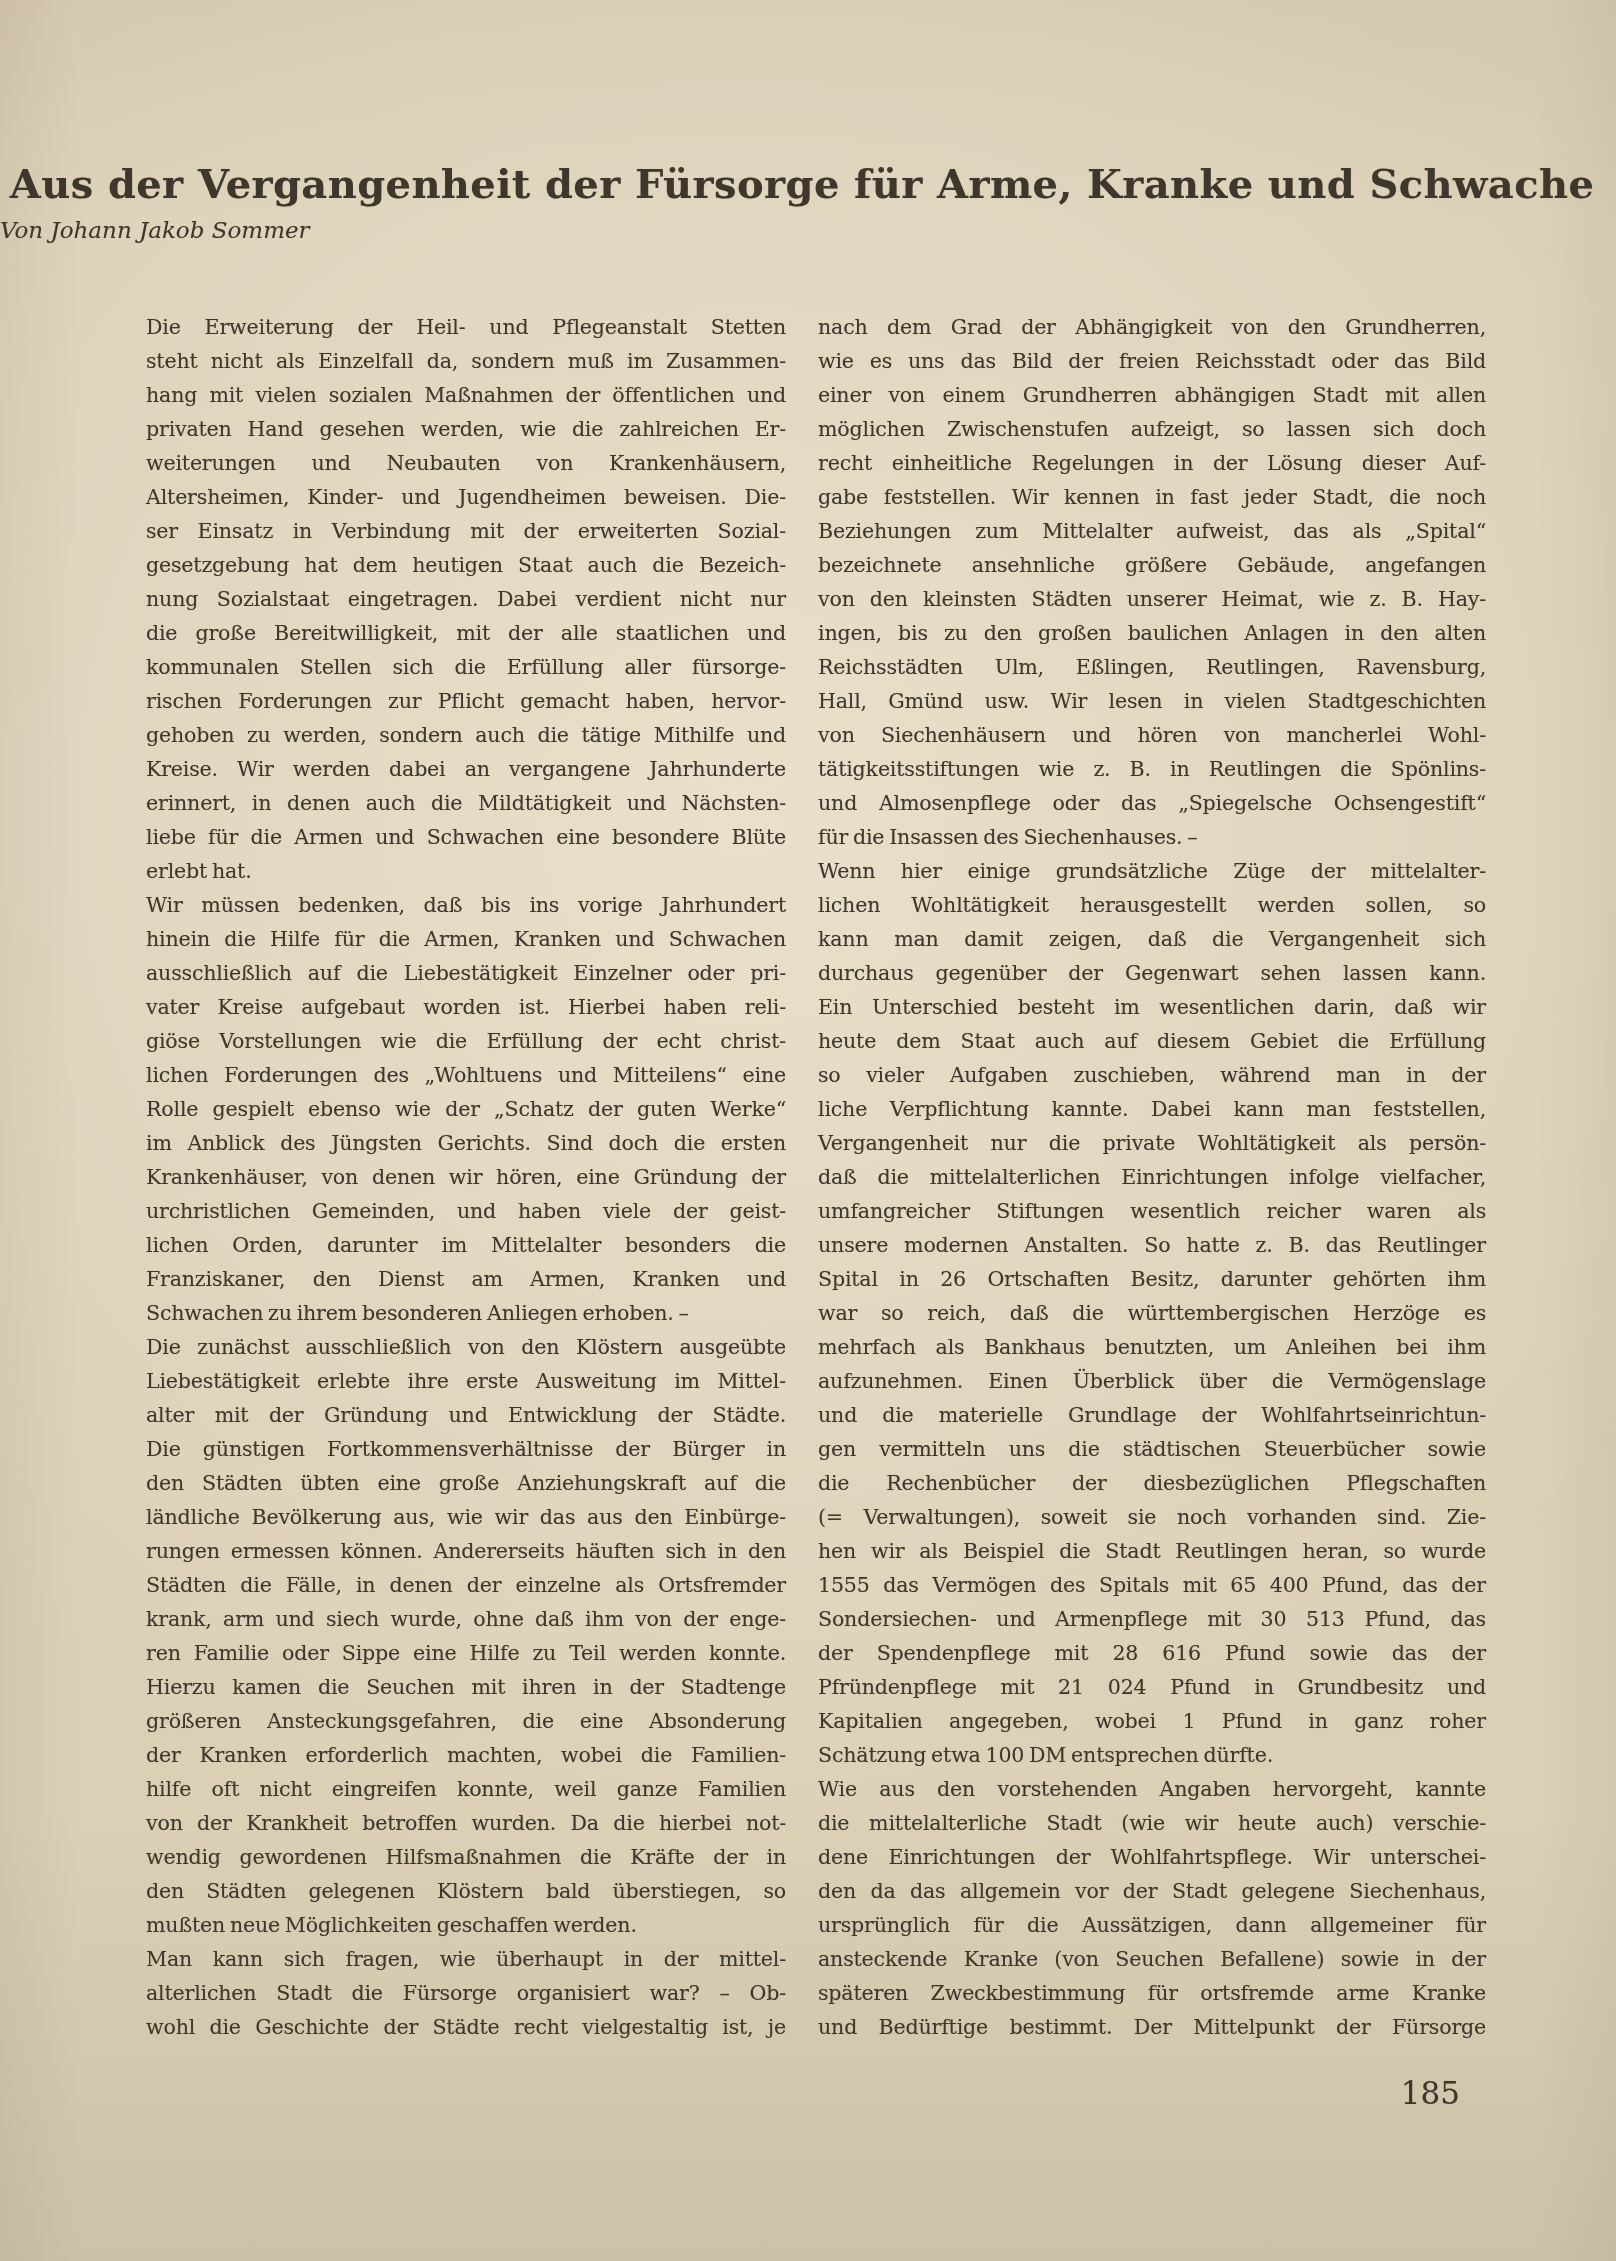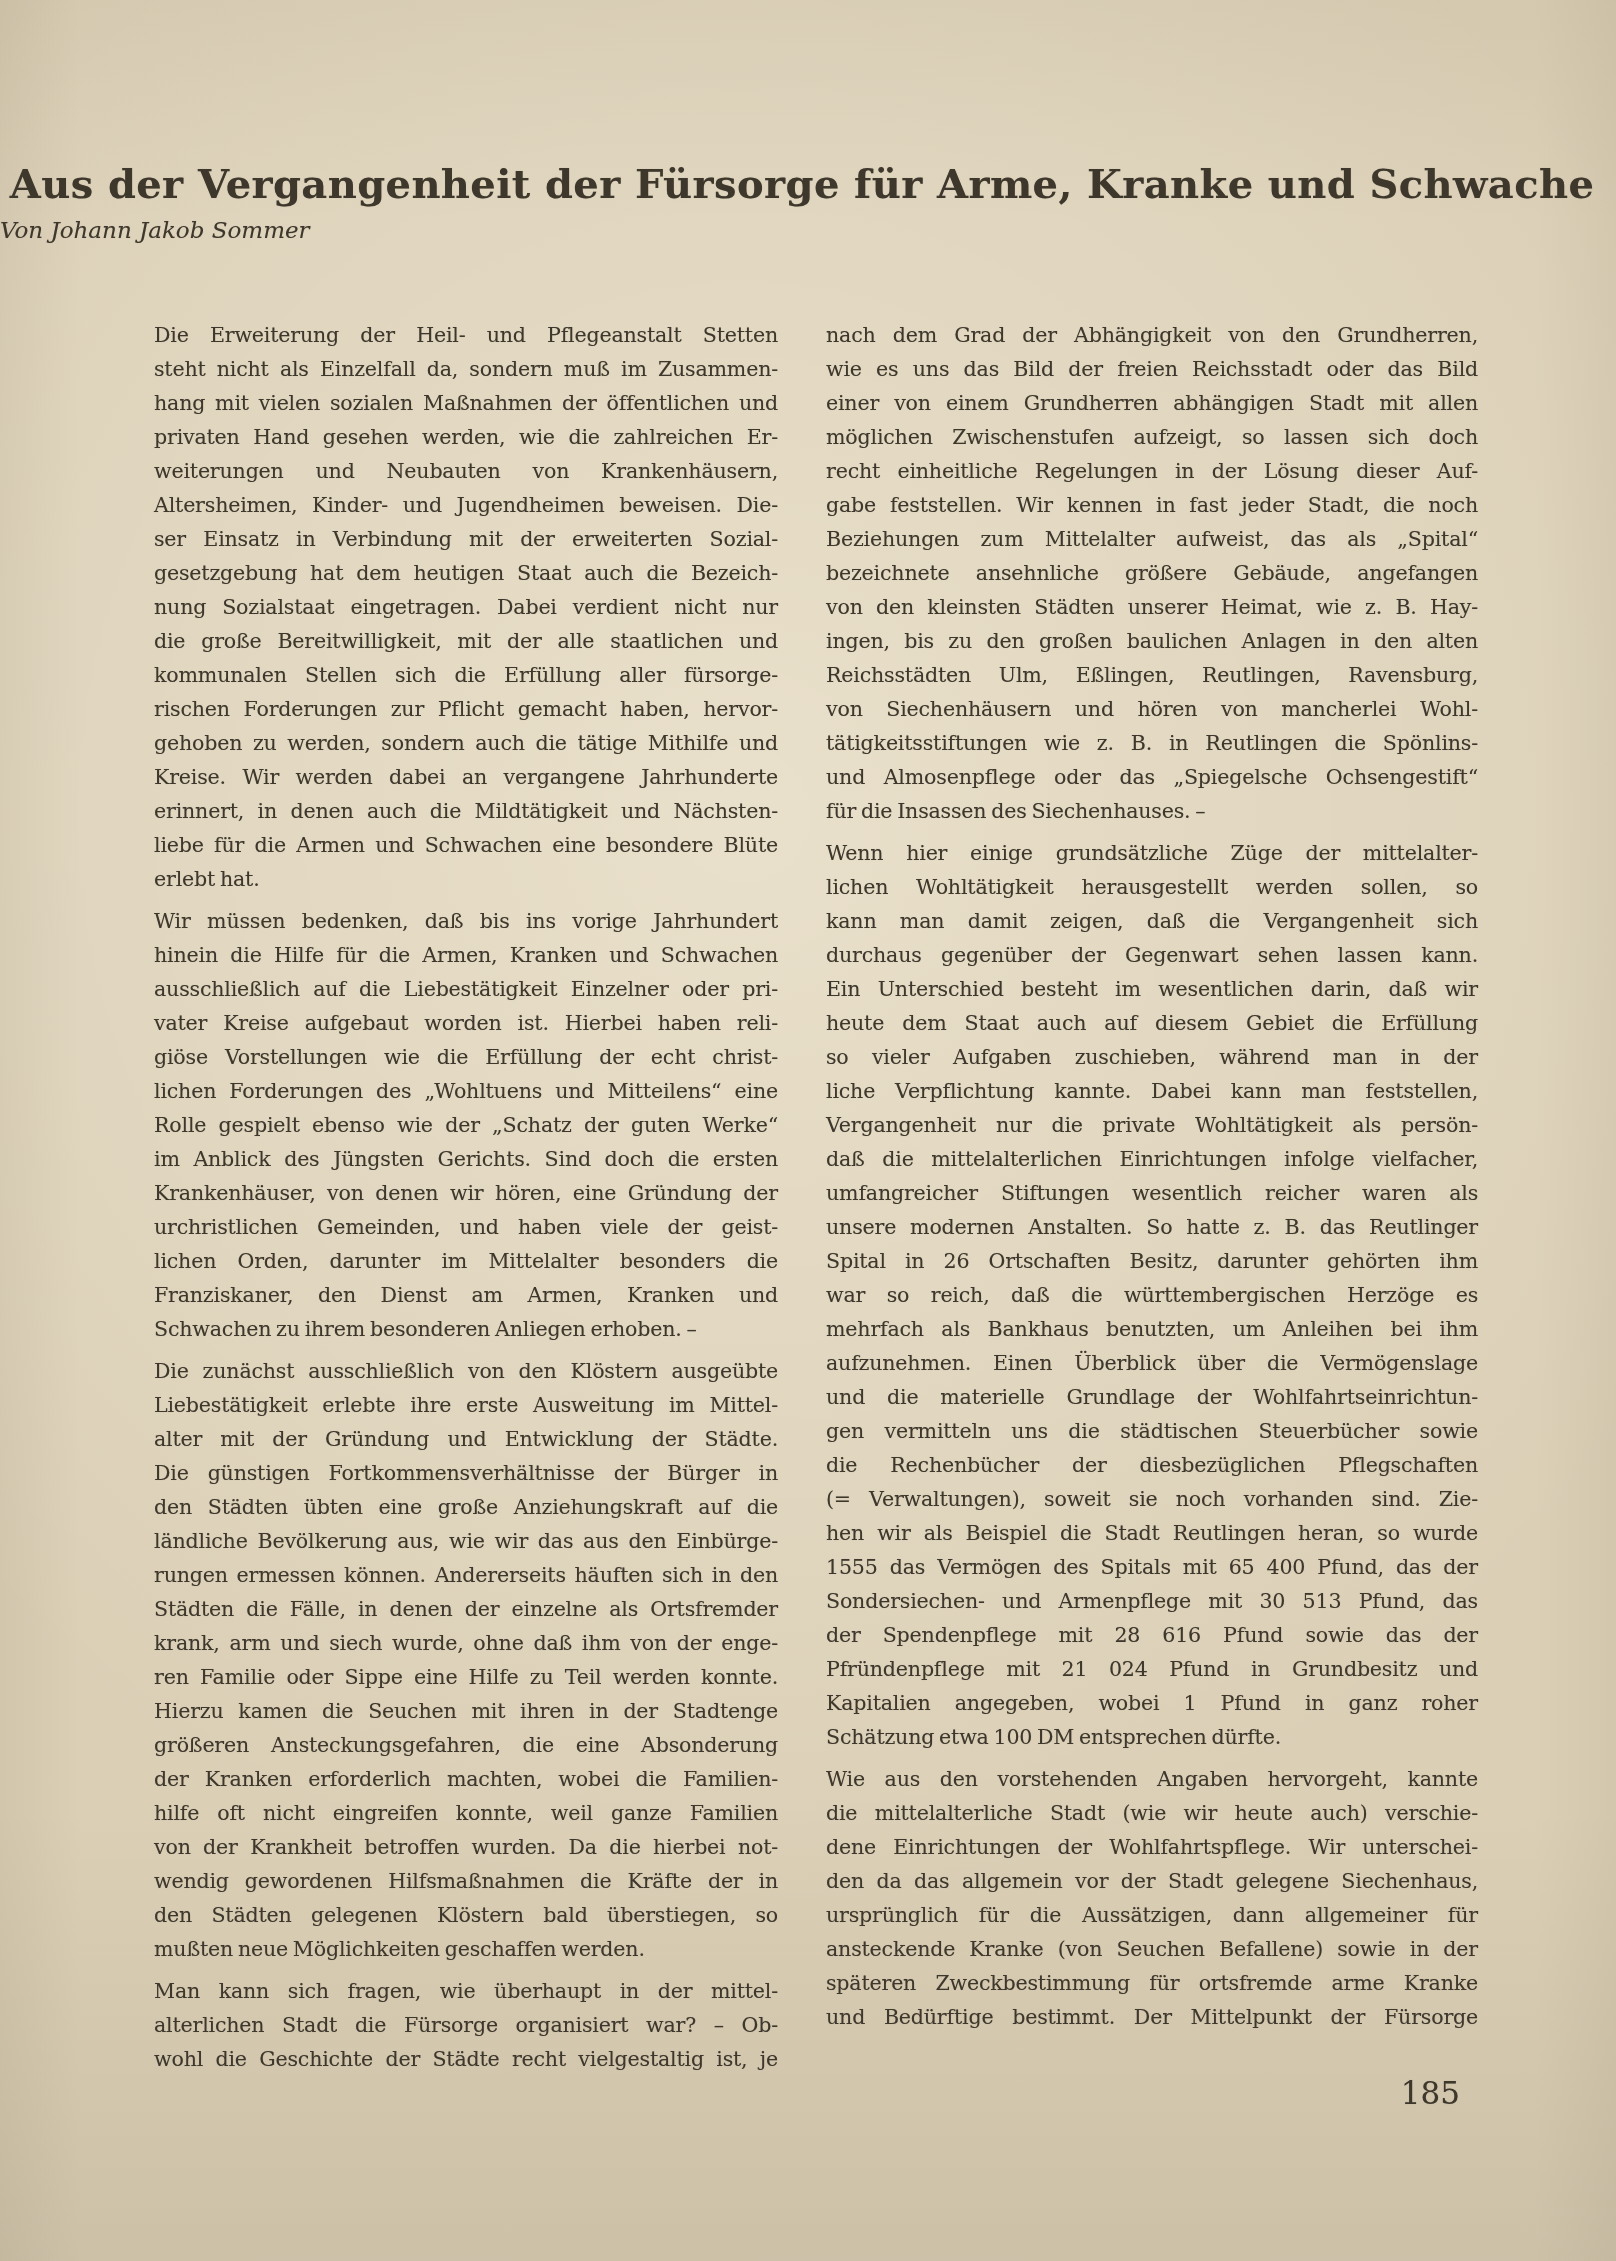--- a/index.html
+++ b/index.html
@@ -44,21 +44,21 @@
     position: absolute;
     top: 310px;
     left: 146px;
     display: flex;
     gap: 32px;
     align-items: flex-start;
   }
   .column { display: block; }
   .column.left  { width: 640px; }
   .column.right { width: 668px; }
-  .paragraph { margin: 8px; padding: 0; }
+  .paragraph { margin: 0; padding: 0; }
   .line {
     font-size: 20.6px;
     line-height: 34px;
     height: 34px;
     letter-spacing: -0.2px;
     word-spacing: -1.5px;
     text-align: justify;
     text-align-last: justify;
     white-space: normal;
     overflow: visible;
@@ -151,20 +151,21 @@
         <div class="line">wie es uns das Bild der freien Reichsstadt oder das Bild</div>
         <div class="line">einer von einem Grundherren abhängigen Stadt mit allen</div>
         <div class="line">möglichen Zwischenstufen aufzeigt, so lassen sich doch</div>
         <div class="line">recht einheitliche Regelungen in der Lösung dieser Auf-</div>
         <div class="line">gabe feststellen. Wir kennen in fast jeder Stadt, die noch</div>
         <div class="line">Beziehungen zum Mittelalter aufweist, das als „Spital“</div>
         <div class="line">bezeichnete ansehnliche größere Gebäude, angefangen</div>
         <div class="line">von den kleinsten Städten unserer Heimat, wie z. B. Hay-</div>
         <div class="line">ingen, bis zu den großen baulichen Anlagen in den alten</div>
         <div class="line">Reichsstädten Ulm, Eßlingen, Reutlingen, Ravensburg,</div>
+        <div class="line">Hall, Gmünd usw. Wir lesen in vielen Stadtgeschichten</div>
         <div class="line">von Siechenhäusern und hören von mancherlei Wohl-</div>
         <div class="line">tätigkeitsstiftungen wie z. B. in Reutlingen die Spönlins-</div>
         <div class="line">und Almosenpflege oder das „Spiegelsche Ochsengestift“</div>
         <div class="line last">für die Insassen des Siechenhauses. –</div>
       </div>
       <div class="paragraph">
         <div class="line">Wenn hier einige grundsätzliche Züge der mittelalter-</div>
         <div class="line">lichen Wohltätigkeit herausgestellt werden sollen, so</div>
         <div class="line">kann man damit zeigen, daß die Vergangenheit sich</div>
         <div class="line">durchaus gegenüber der Gegenwart sehen lassen kann.</div>

